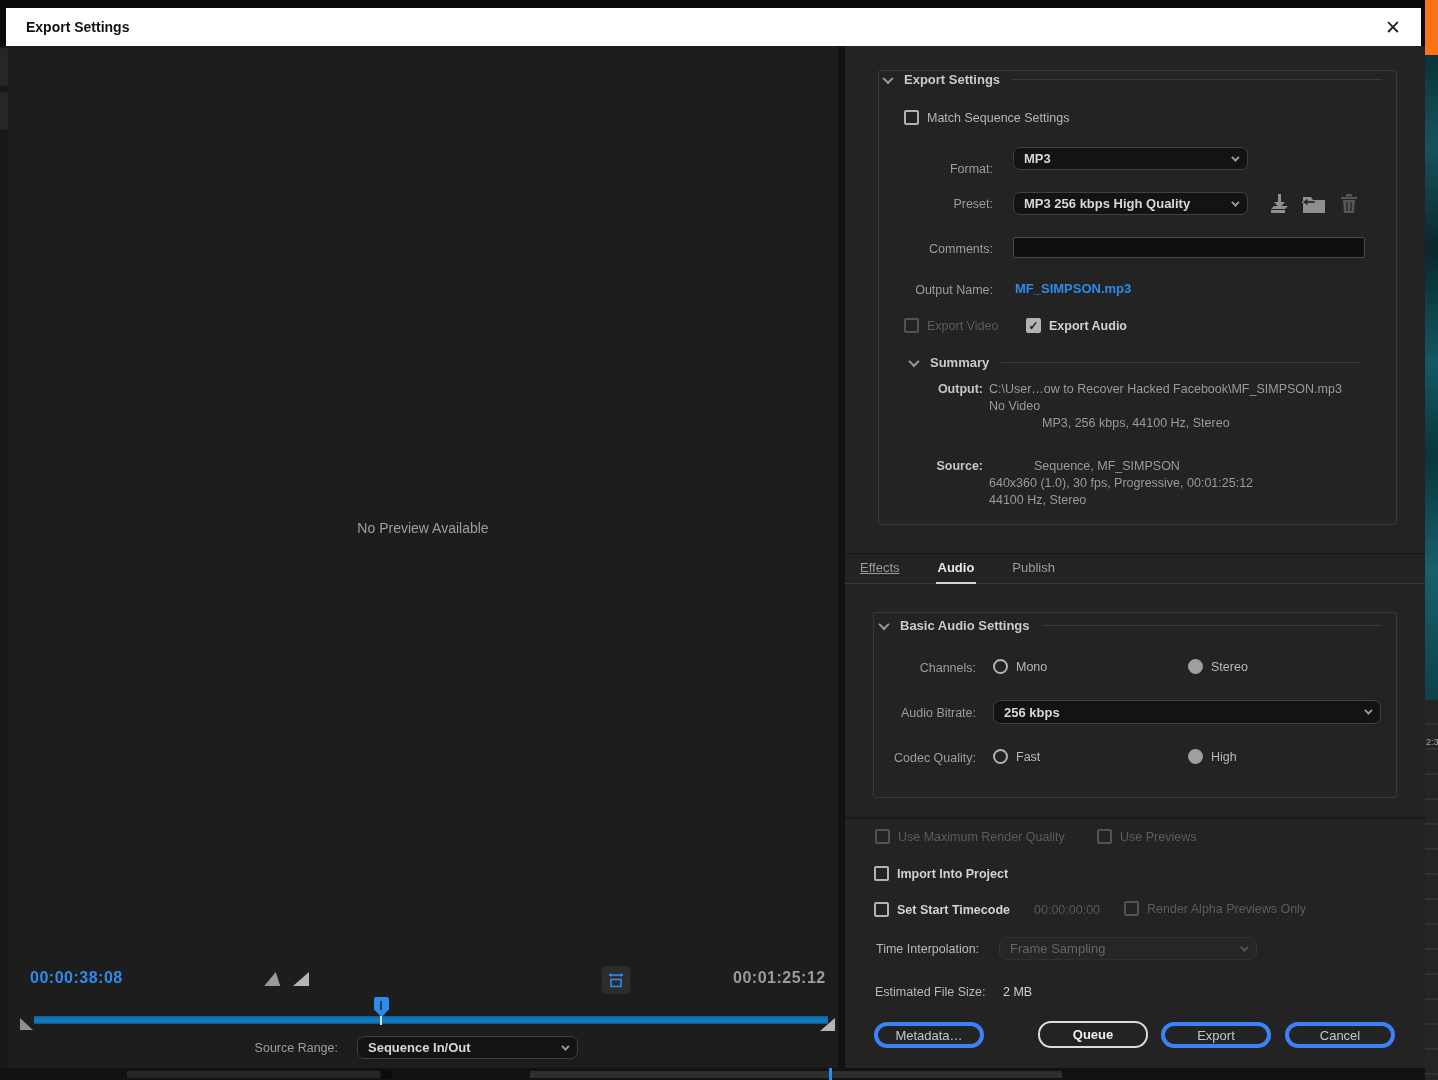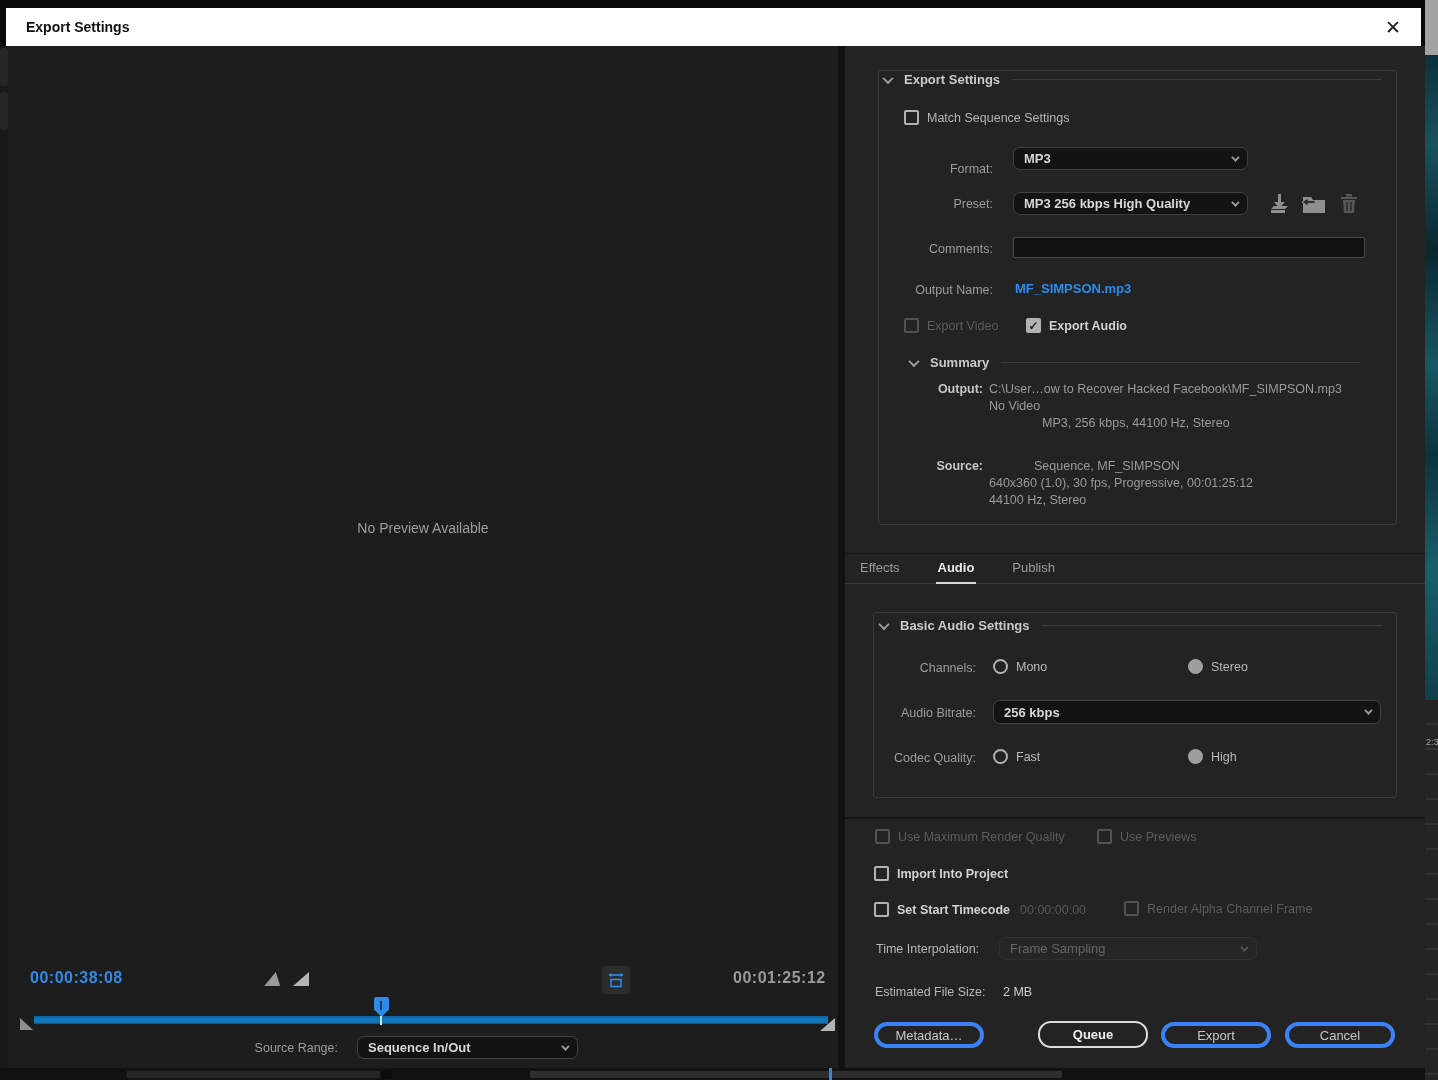--- a/index.html
+++ b/index.html
@@ -79,21 +79,21 @@
   .tab.active { color:#e8e8e8; font-weight:700; }
   .tab.active:after { content:""; position:absolute; left:-2px; right:-2px; bottom:-7px; height:2px; background:#d4d4d4; }
   .btn { height:26px; border:4px solid #3b82f6; border-radius:13px; background:transparent;
          color:#c6c6c6; font-size:13px; display:flex; align-items:center; justify-content:center;
          font-family:"Liberation Sans", sans-serif; }
   .btn.primary { border:2px solid #dcdcdc; color:#efefef; font-weight:700; }
   .sep-h { left:845px; top:817px; width:580px; height:2px; background:#181818; }
   .tcdim { font-size:12.5px; color:#585858; }
 
   
-  .bgedge { left:1425px; top:0; width:13px; height:1080px; background:#a3a3a3; }
+  .bgedge { left:1425px; top:0; width:13px; height:1080px; background:#f97316; }
   .bgedge .teal { position:absolute; left:0; top:55px; width:13px; height:645px;
      background:linear-gradient(180deg,#0d3138 0%,#17535d 14%,#0a272d 30%,#155862 48%,#0c343c 62%,#17606b 80%,#0e4049 100%); }
   .bgedge .tl { position:absolute; left:0; top:700px; width:13px; height:380px; background:#242424;
      background-image:repeating-linear-gradient(180deg,#242424 0 23px,#323232 23px 25px); }
   .edge-tc { position:absolute; left:1px; top:37px; font-size:9px; color:#9fa8ab; }
 
   
   .bstrip { left:0; top:1068px; width:1425px; height:12px; background:#121212; }
   .bseg1 { left:127px; top:1071px; width:253px; height:7px; background:#262626; }
   .bseg2 { left:530px; top:1071px; width:532px; height:7px; background:#2e2e2e; }
@@ -212,21 +212,21 @@
   <div class="abs sumtxt" style="left:989px; top:381px;">C:\User…ow to Recover Hacked Facebook\MF_SIMPSON.mp3</div>
   <div class="abs sumtxt" style="left:989px; top:398px;">No Video</div>
   <div class="abs sumtxt" style="left:1042px; top:415px;">MP3, 256 kbps, 44100 Hz, Stereo</div>
 
   <div class="abs sumlbl" style="left:880px; top:459px; width:103px;">Source:</div>
   <div class="abs sumtxt" style="left:989px; top:458px;margin-left:45px;">Sequence, MF_SIMPSON</div>
   <div class="abs sumtxt" style="left:989px; top:475px;">640x360 (1.0), 30 fps, Progressive, 00:01:25:12</div>
   <div class="abs sumtxt" style="left:989px; top:492px;">44100 Hz, Stereo</div>
 
   <div class="abs tabs">
-    <span class="tab" style="margin-left:15px;">Effects</span>
+    <span class="tab" style="margin-left:15px;text-decoration:underline;">Effects</span>
     <span class="tab active">Audio</span>
     <span class="tab">Publish</span>
   </div>
 
   <div class="abs groupbox" style="left:873px; top:612px; width:524px; height:186px;"></div>
   <div class="abs ghead" style="left:880px; top:618px; width:512px;">
     <span class="chev"></span>
     <span class="title">Basic Audio Settings</span>
     <span class="rule"></span>
   </div>
@@ -269,25 +269,25 @@
   </div>
 
   <div class="abs" style="left:874px; top:866px; display:flex; align-items:center;">
     <span class="cb"></span>
     <span class="cblbl strong">Import Into Project</span>
   </div>
 
   <div class="abs" style="left:874px; top:902px; display:flex; align-items:center;">
     <span class="cb"></span>
     <span class="cblbl strong">Set Start Timecode</span>
-    <span class="tcdim" style="margin-left:10px;">00:00:00:00</span>
+    <span class="tcdim" style="margin-left:24px;">00:00:00:00</span>
   </div>
   <div class="abs" style="left:1124px; top:901px; display:flex; align-items:center;">
     <span class="cb dis"></span>
-    <span class="cblbl dis">Render Alpha Channel Frame</span>
+    <span class="cblbl dis">Render Alpha Previews Only</span>
   </div>
 
   <div class="abs" style="left:876px; top:942px; font-size:12.5px; color:#b8b8b8;">Time Interpolation:</div>
   <div class="abs dd dis" style="left:999px; top:937px; width:258px; height:23px;">
     <span>Frame Sampling</span>
     <span class="dchev"></span>
   </div>
 
   <div class="abs" style="left:875px; top:985px; font-size:12.5px; color:#b8b8b8;">Estimated File Size:</div>
   <div class="abs" style="left:1003px; top:985px; font-size:12.5px; color:#cfcfcf;">2 MB</div>

